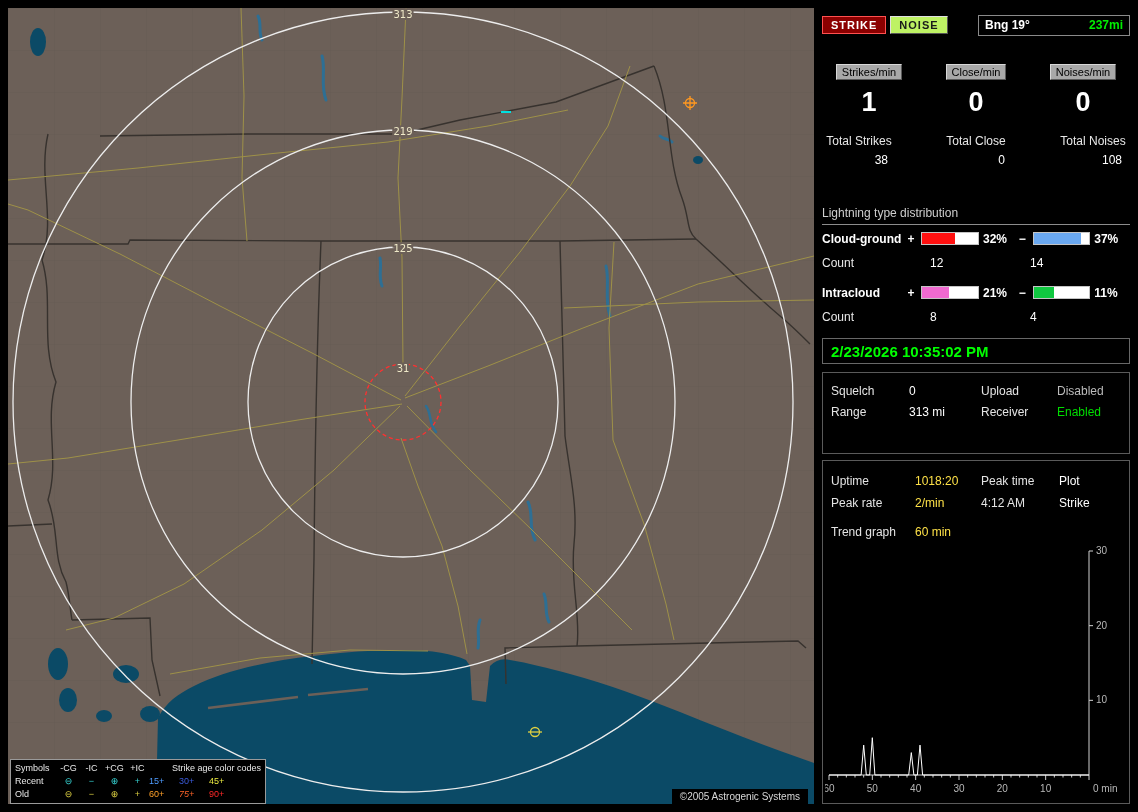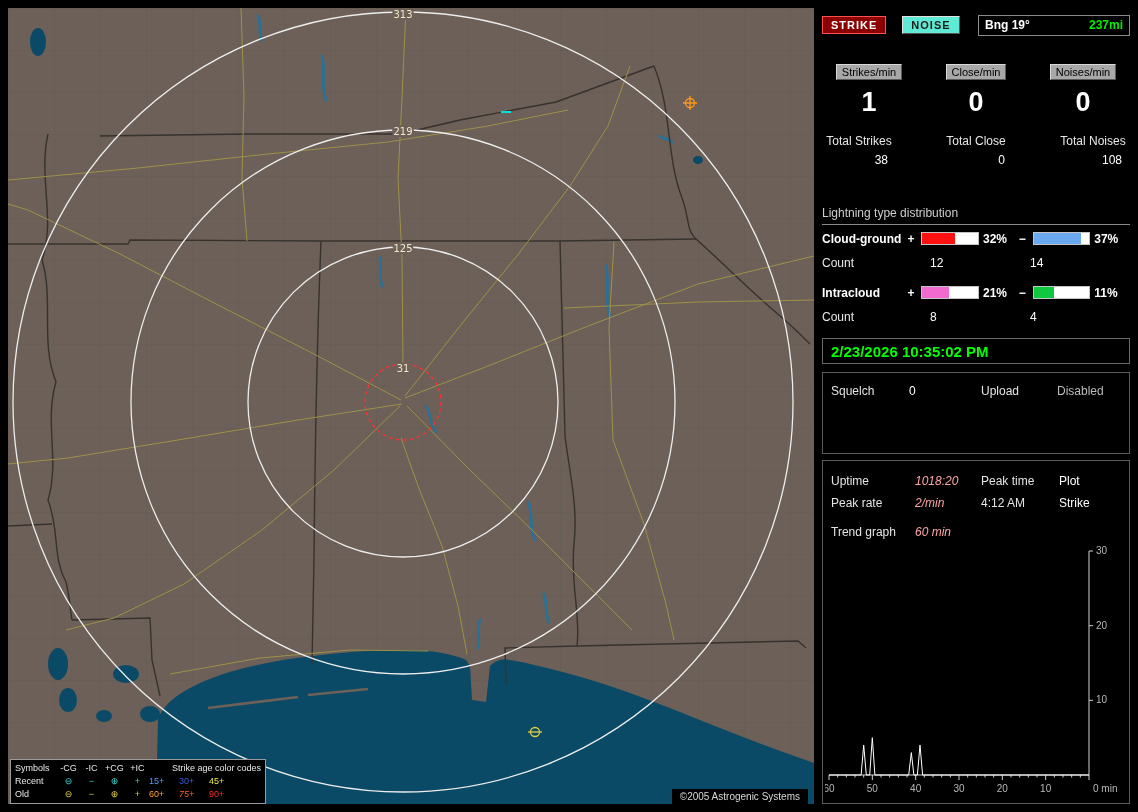--- a/index.html
+++ b/index.html
@@ -17,22 +17,22 @@
   .lg-age{width:30px;text-align:left;}
   .lg-age-title{flex:1;text-align:right;padding-left:2px;}
   .copyright{position:absolute;right:6px;bottom:0;background:#000;color:#d8d8d8;
              font-size:10px;padding:2px 8px;}
 
   
   .panel{position:absolute;left:822px;top:8px;width:308px;height:796px;font-size:12px;}
   .topbar{position:absolute;top:6px;left:0;right:0;height:22px;display:flex;align-items:center;}
   .btn{font-weight:bold;font-size:11px;padding:2px 8px;cursor:default;}
   .btn-strike{background:#8b0000;color:#fff;border:1px solid #ff5050;letter-spacing:1px;}
-  .btn-noise{background:#5eead4;color:#1a1a1a;border:1px solid;border-color:#e0e0e0 #555 #555 #e0e0e0;
-             margin-left:16px;letter-spacing:1px;}
+  .btn-noise{background:#bef264;color:#1a1a1a;border:1px solid;border-color:#e0e0e0 #555 #555 #e0e0e0;
+             margin-left:4px;letter-spacing:1px;}
   .bng-box{margin-left:auto;width:138px;height:19px;border:1px solid #8a8a8a;background:#000;
            display:flex;align-items:center;justify-content:space-between;padding:0 6px;font-weight:bold;}
 
   .rates,.totals{position:absolute;left:0;right:0;display:flex;justify-content:space-between;}
   .rates{top:56px;}
   .rate-col{width:94px;text-align:center;}
   .chip{display:inline-block;background:#a8a8a8;color:#000;font-size:11px;padding:1px 5px;
         border:1px solid;border-color:#d8d8d8 #5a5a5a #5a5a5a #d8d8d8;}
   .rate-val{font-size:27px;font-weight:bold;color:#fff;margin-top:7px;}
   .totals{top:126px;gap:43px;}
@@ -59,21 +59,21 @@
                 box-sizing:border-box;padding:7px 0 0 8px;}
   .set-row{display:flex;height:21px;align-items:center;}
   .set-l1{width:78px;color:#e4e4e4;}
   .set-v1{width:72px;color:#fff;}
   .set-l2{width:76px;color:#e4e4e4;}
 
   .status-box{position:absolute;top:452px;left:0;right:0;bottom:0;border:1px solid #5a5a5a;
               box-sizing:border-box;padding:9px 0 0 8px;}
   .st-row{display:flex;height:22px;align-items:center;}
   .st-l{width:84px;color:#e4e4e4;}
-  .st-v{width:66px;color:#fca5a5;font-style:italic;}
+  .st-v{width:66px;color:#fde047;}
   .st-l2{width:78px;color:#e4e4e4;}
   .st-row3{margin-top:7px;}
   .trend-svg{position:absolute;left:2px;top:84px;}
 </style>
 </head>
 <body>
 
 <div class="map">
   <svg width="806" height="796" viewBox="0 0 806 796">
     <defs>
@@ -285,20 +285,26 @@
   </div>
 
   <div class="datetime-box">2/23/2026 10:35:02 PM</div>
 
   <div class="settings-box">
     <div class="set-row">
       <span class="set-l1">Squelch</span>
       <span class="set-v1">0</span>
       <span class="set-l2">Upload</span>
       <span style="color: rgb(188, 188, 188);">Disabled</span>
+    </div>
+    <div class="set-row">
+      <span class="set-l1">Range</span>
+      <span class="set-v1">313 mi</span>
+      <span class="set-l2">Receiver</span>
+      <span style="color: rgb(0, 221, 0);">Enabled</span>
     </div>
   </div>
 
   <div class="status-box">
     <div class="st-row">
       <span class="st-l">Uptime</span>
       <span class="st-v">1018:20</span>
       <span class="st-l2">Peak time</span>
       <span>Plot</span>
     </div>

